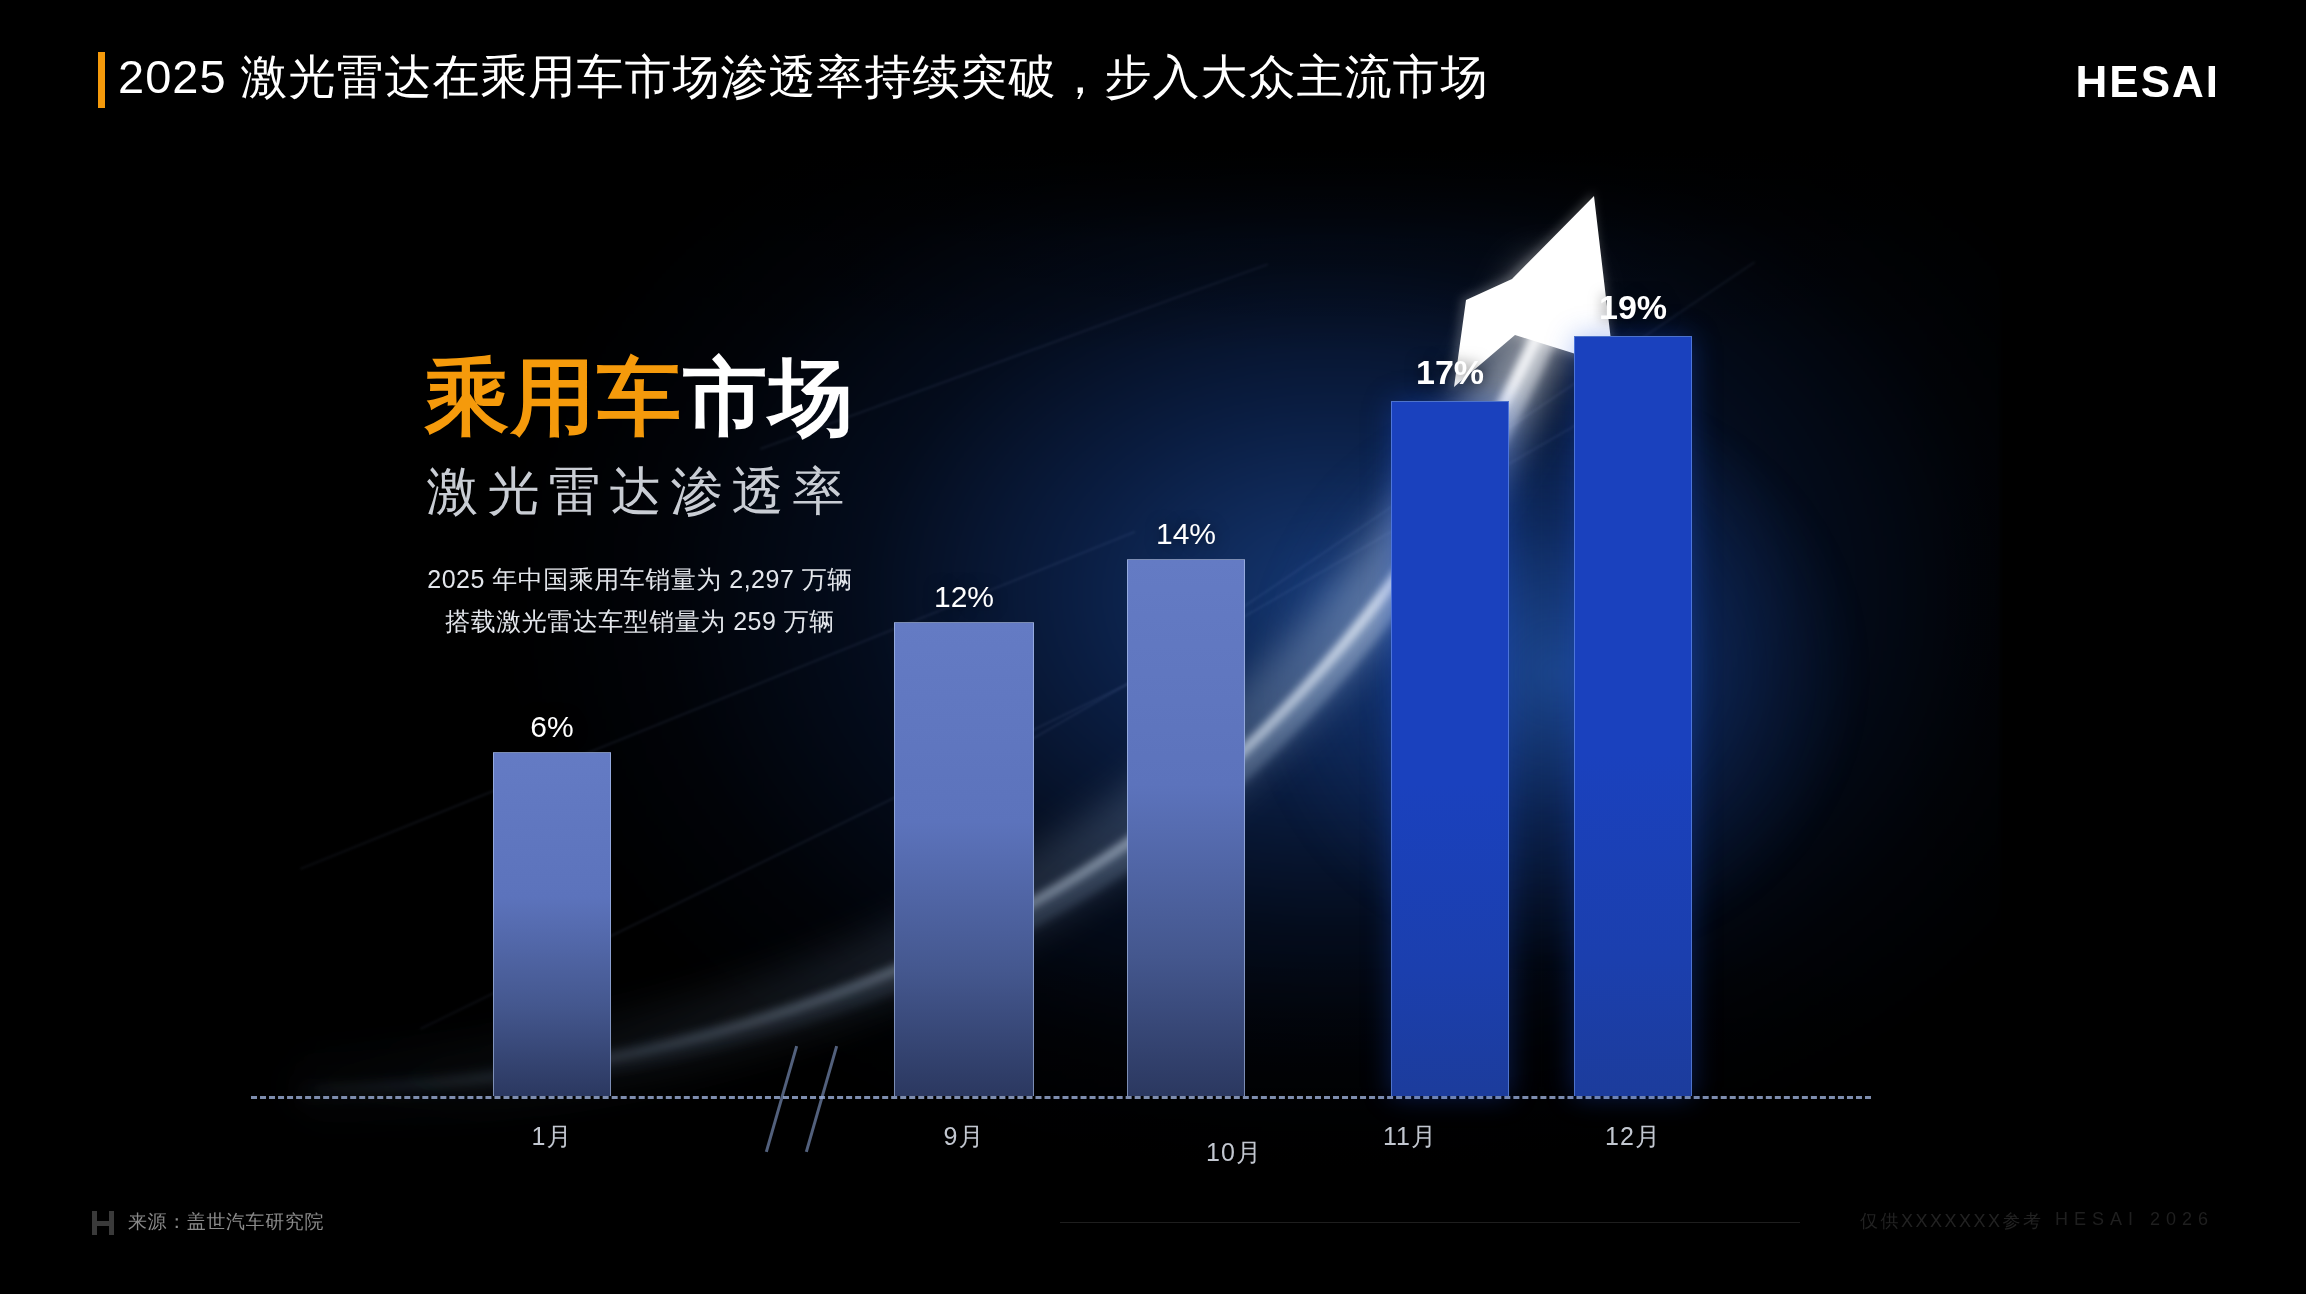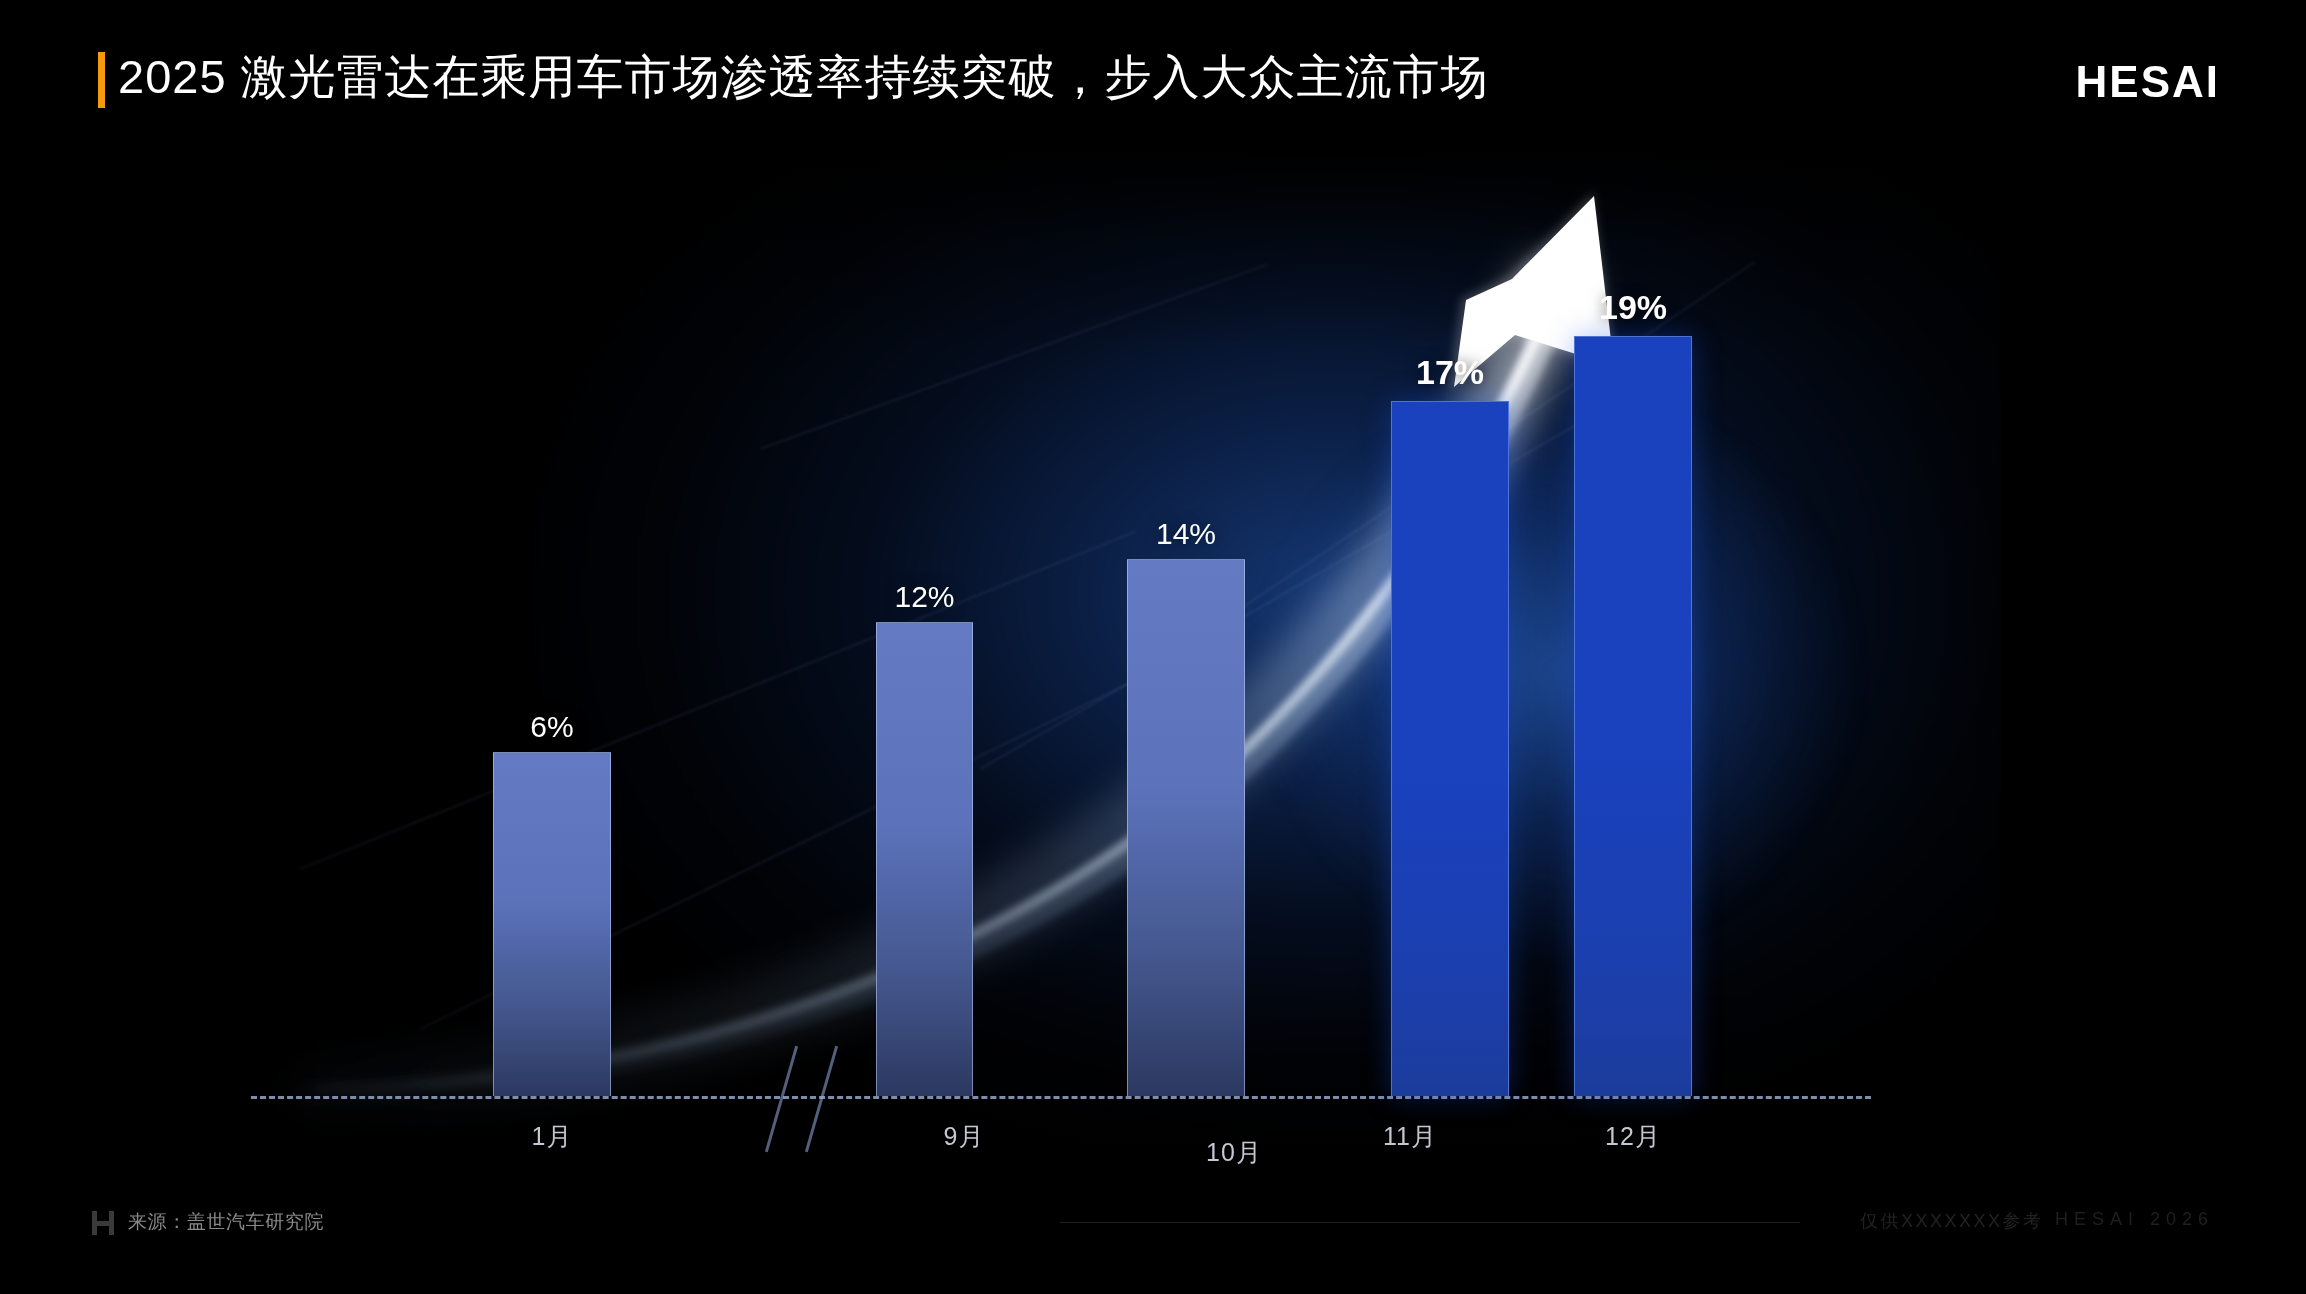--- a/index.html
+++ b/index.html
@@ -174,20 +174,30 @@
 
     <div id="bg-glow-a"></div>
     <div id="bg-glow-b"></div>
 
     <div class="streak" style="left:300px;top:720px;width:900px;height:2px;transform:rotate(-22deg);"></div>
     <div class="streak" style="left:420px;top:880px;width:820px;height:2px;transform:rotate(-26deg);"></div>
     <div class="streak" style="left:980px;top:620px;width:760px;height:2px;transform:rotate(-30deg);"></div>
     <div class="streak" style="left:1240px;top:460px;width:620px;height:2px;transform:rotate(-34deg);"></div>
     <div class="streak" style="left:760px;top:300px;width:540px;height:2px;transform:rotate(-20deg);"></div>
 
+    <div id="left-copy">
+      <div id="headline">
+        <span class="hl-orange">乘用车</span><span class="hl-white">市场</span>
+      </div>
+      <div id="subhead">激光雷达渗透率</div>
+      <div id="note">
+        <div>2025 年中国乘用车销量为 2,297 万辆</div>
+        <div>搭载激光雷达车型销量为 259 万辆</div>
+      </div>
+    </div>
 
     <div id="chart">
 
       <svg id="swoosh" viewBox="0 0 1920 1026" preserveAspectRatio="none">
         <defs>
           <linearGradient id="gswoosh" x1="0" y1="1" x2="1" y2="0">
             <stop offset="0%" stop-color="#8FA8C8" stop-opacity="0.05"></stop>
             <stop offset="28%" stop-color="#B9CBE0" stop-opacity="0.30"></stop>
             <stop offset="58%" stop-color="#DCE7F4" stop-opacity="0.70"></stop>
             <stop offset="82%" stop-color="#F4F8FF" stop-opacity="0.96"></stop>
@@ -222,21 +232,21 @@
 
       <div class="axis-break" style="left:530px;"></div>
       <div class="axis-break" style="left:570px;"></div>
 
       <div class="bar-wrap" style="left:243px;width:118px;height:344px;">
         <div class="bar light" style="height:344px;"></div>
         <div class="bar-value vn" style="bottom:352px;">6%</div>
       </div>
       <div class="bar-label" style="left:302px;">1月</div>
 
-      <div class="bar-wrap" style="left:626px;width:97px;height:474px;">
+      <div class="bar-wrap" style="left:644px;width:140px;height:474px;">
         <div class="bar light" style="height:474px;"></div>
         <div class="bar-value vn" style="bottom:482px;">12%</div>
       </div>
       <div class="bar-label" style="left:714px;">9月</div>
 
       <div class="bar-wrap" style="left:877px;width:118px;height:537px;">
         <div class="bar light" style="height:537px;"></div>
         <div class="bar-value vn" style="bottom:545px;">14%</div>
       </div>
       <div class="bar-label" style="left:984px;margin-top:16px;">10月</div>

